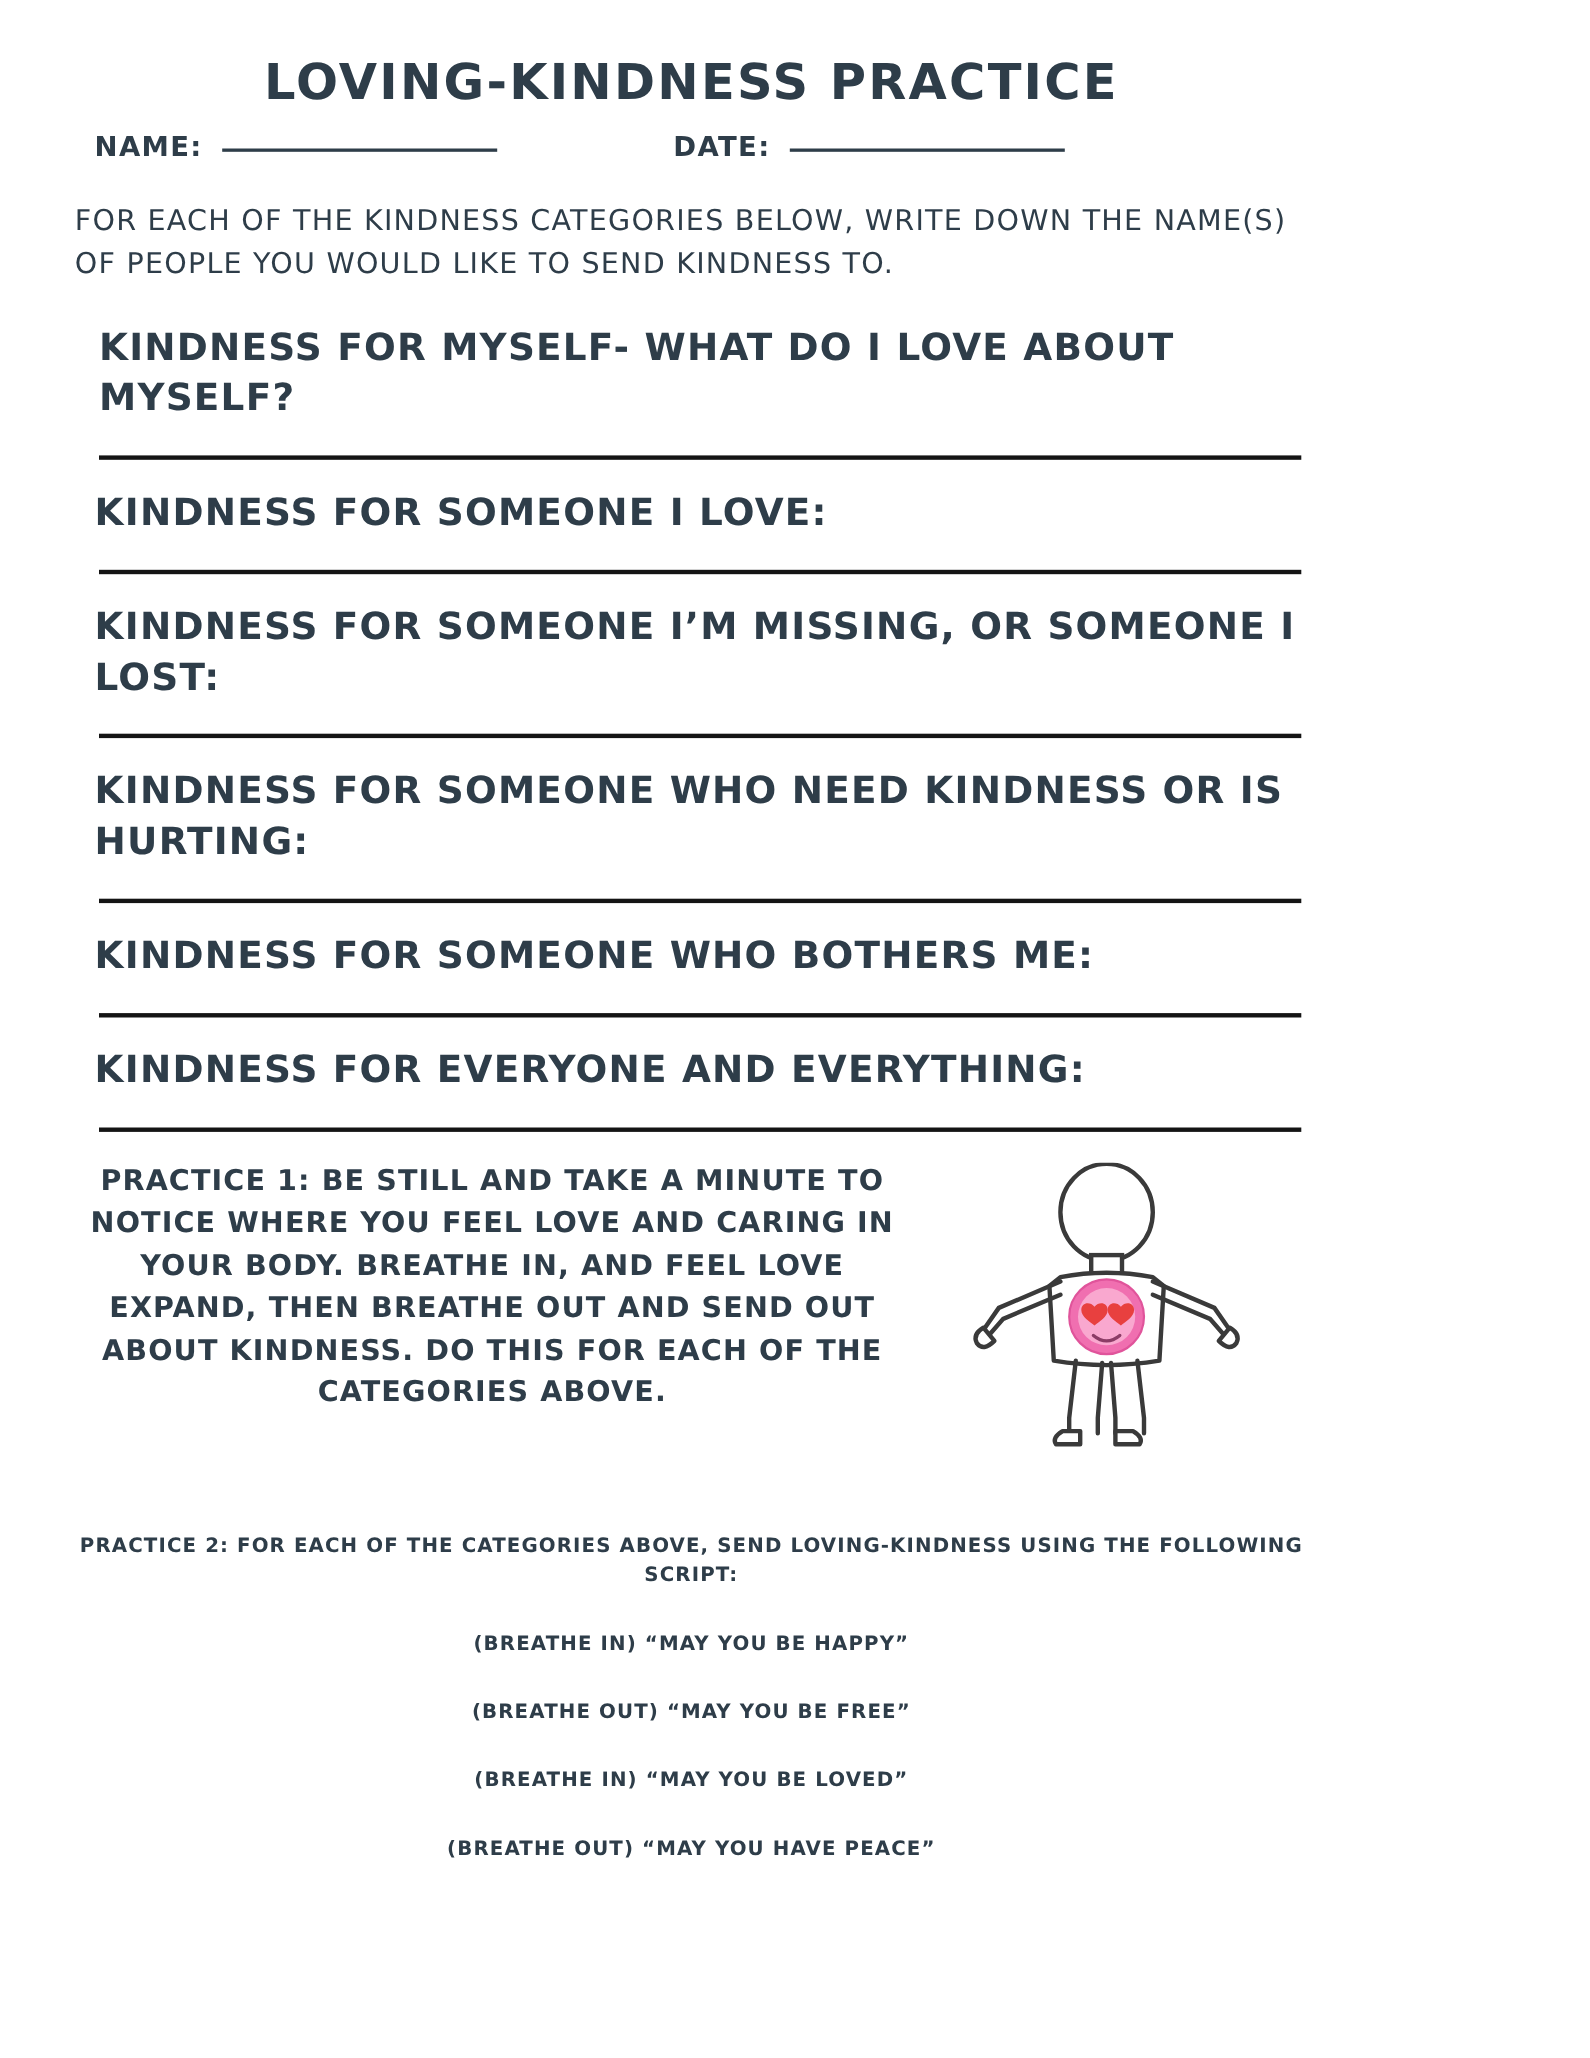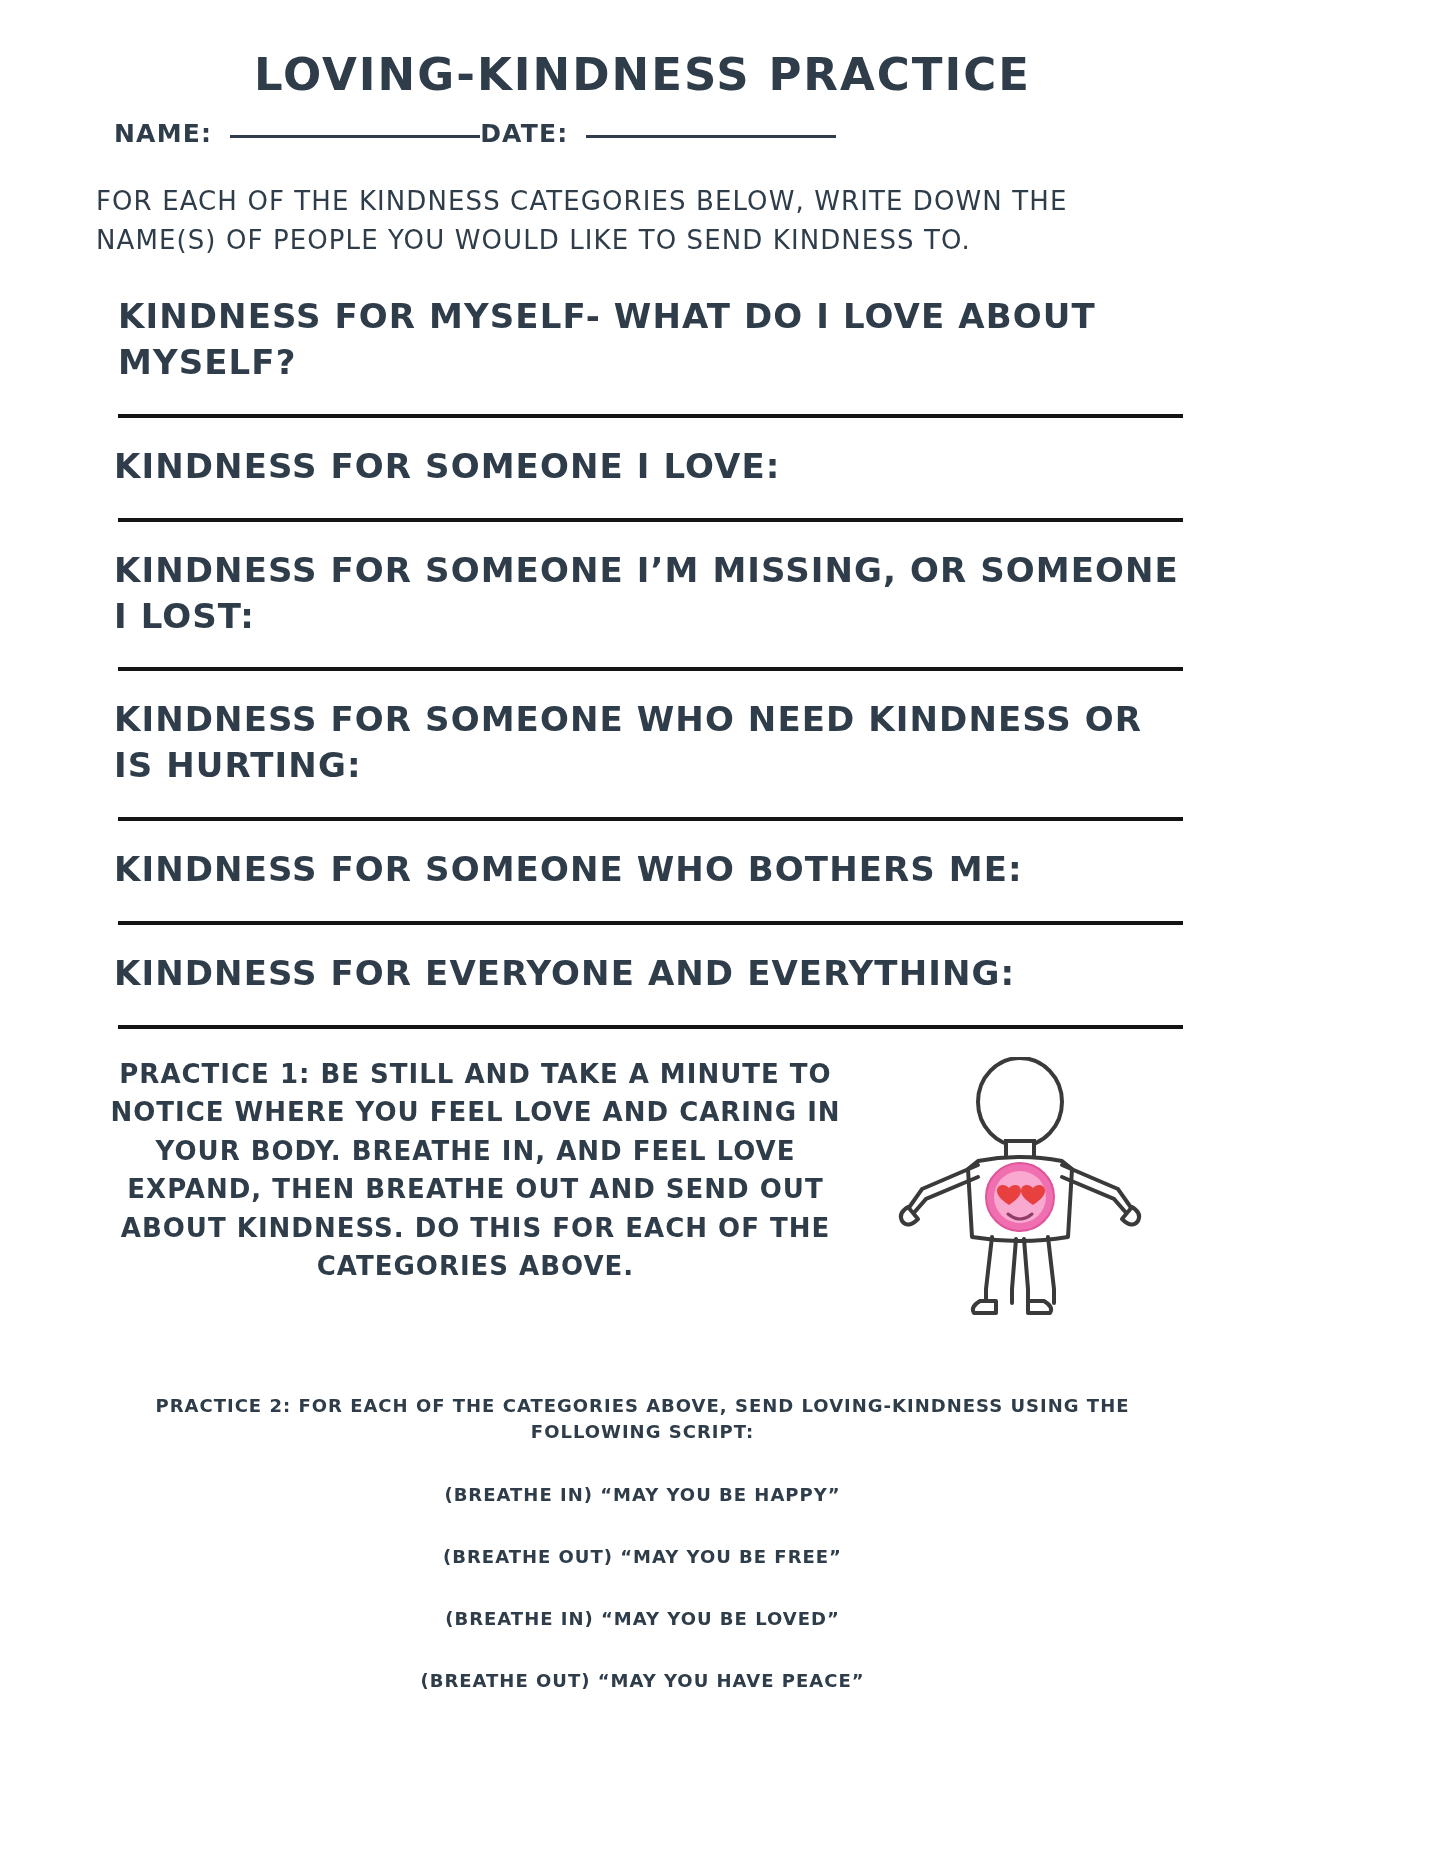--- a/index.html
+++ b/index.html
@@ -12,35 +12,36 @@
     width: 1445px;
     height: 1871px;
     font-family: "DejaVu Sans", sans-serif;
     color: #2e3d49;
     position: relative;
     overflow: hidden;
   }
   .page {
     width: 1285px;
     height: 1871px;
-    padding: 36px 96px 0 96px;
+    padding: 36px 96px 0 68px;
     position: relative;
   }
   .title {
     text-align: center;
     font-size: 45px;
     font-weight: bold;
     letter-spacing: 2px;
     color: #2e3d49;
     margin: 12px 0 18px 0;
     text-transform: uppercase;
   }
   .meta-row {
     display: flex;
     justify-content: flex-start;
+    gap: 160px;
     padding: 0 20px 0 18px;
     font-size: 25px;
     font-weight: bold;
     letter-spacing: 1.2px;
     margin-bottom: 34px;
   }
   .meta-item { white-space: nowrap; }
   .meta-line {
     display: inline-block;
     border-bottom: 3px solid #2e3d49;

